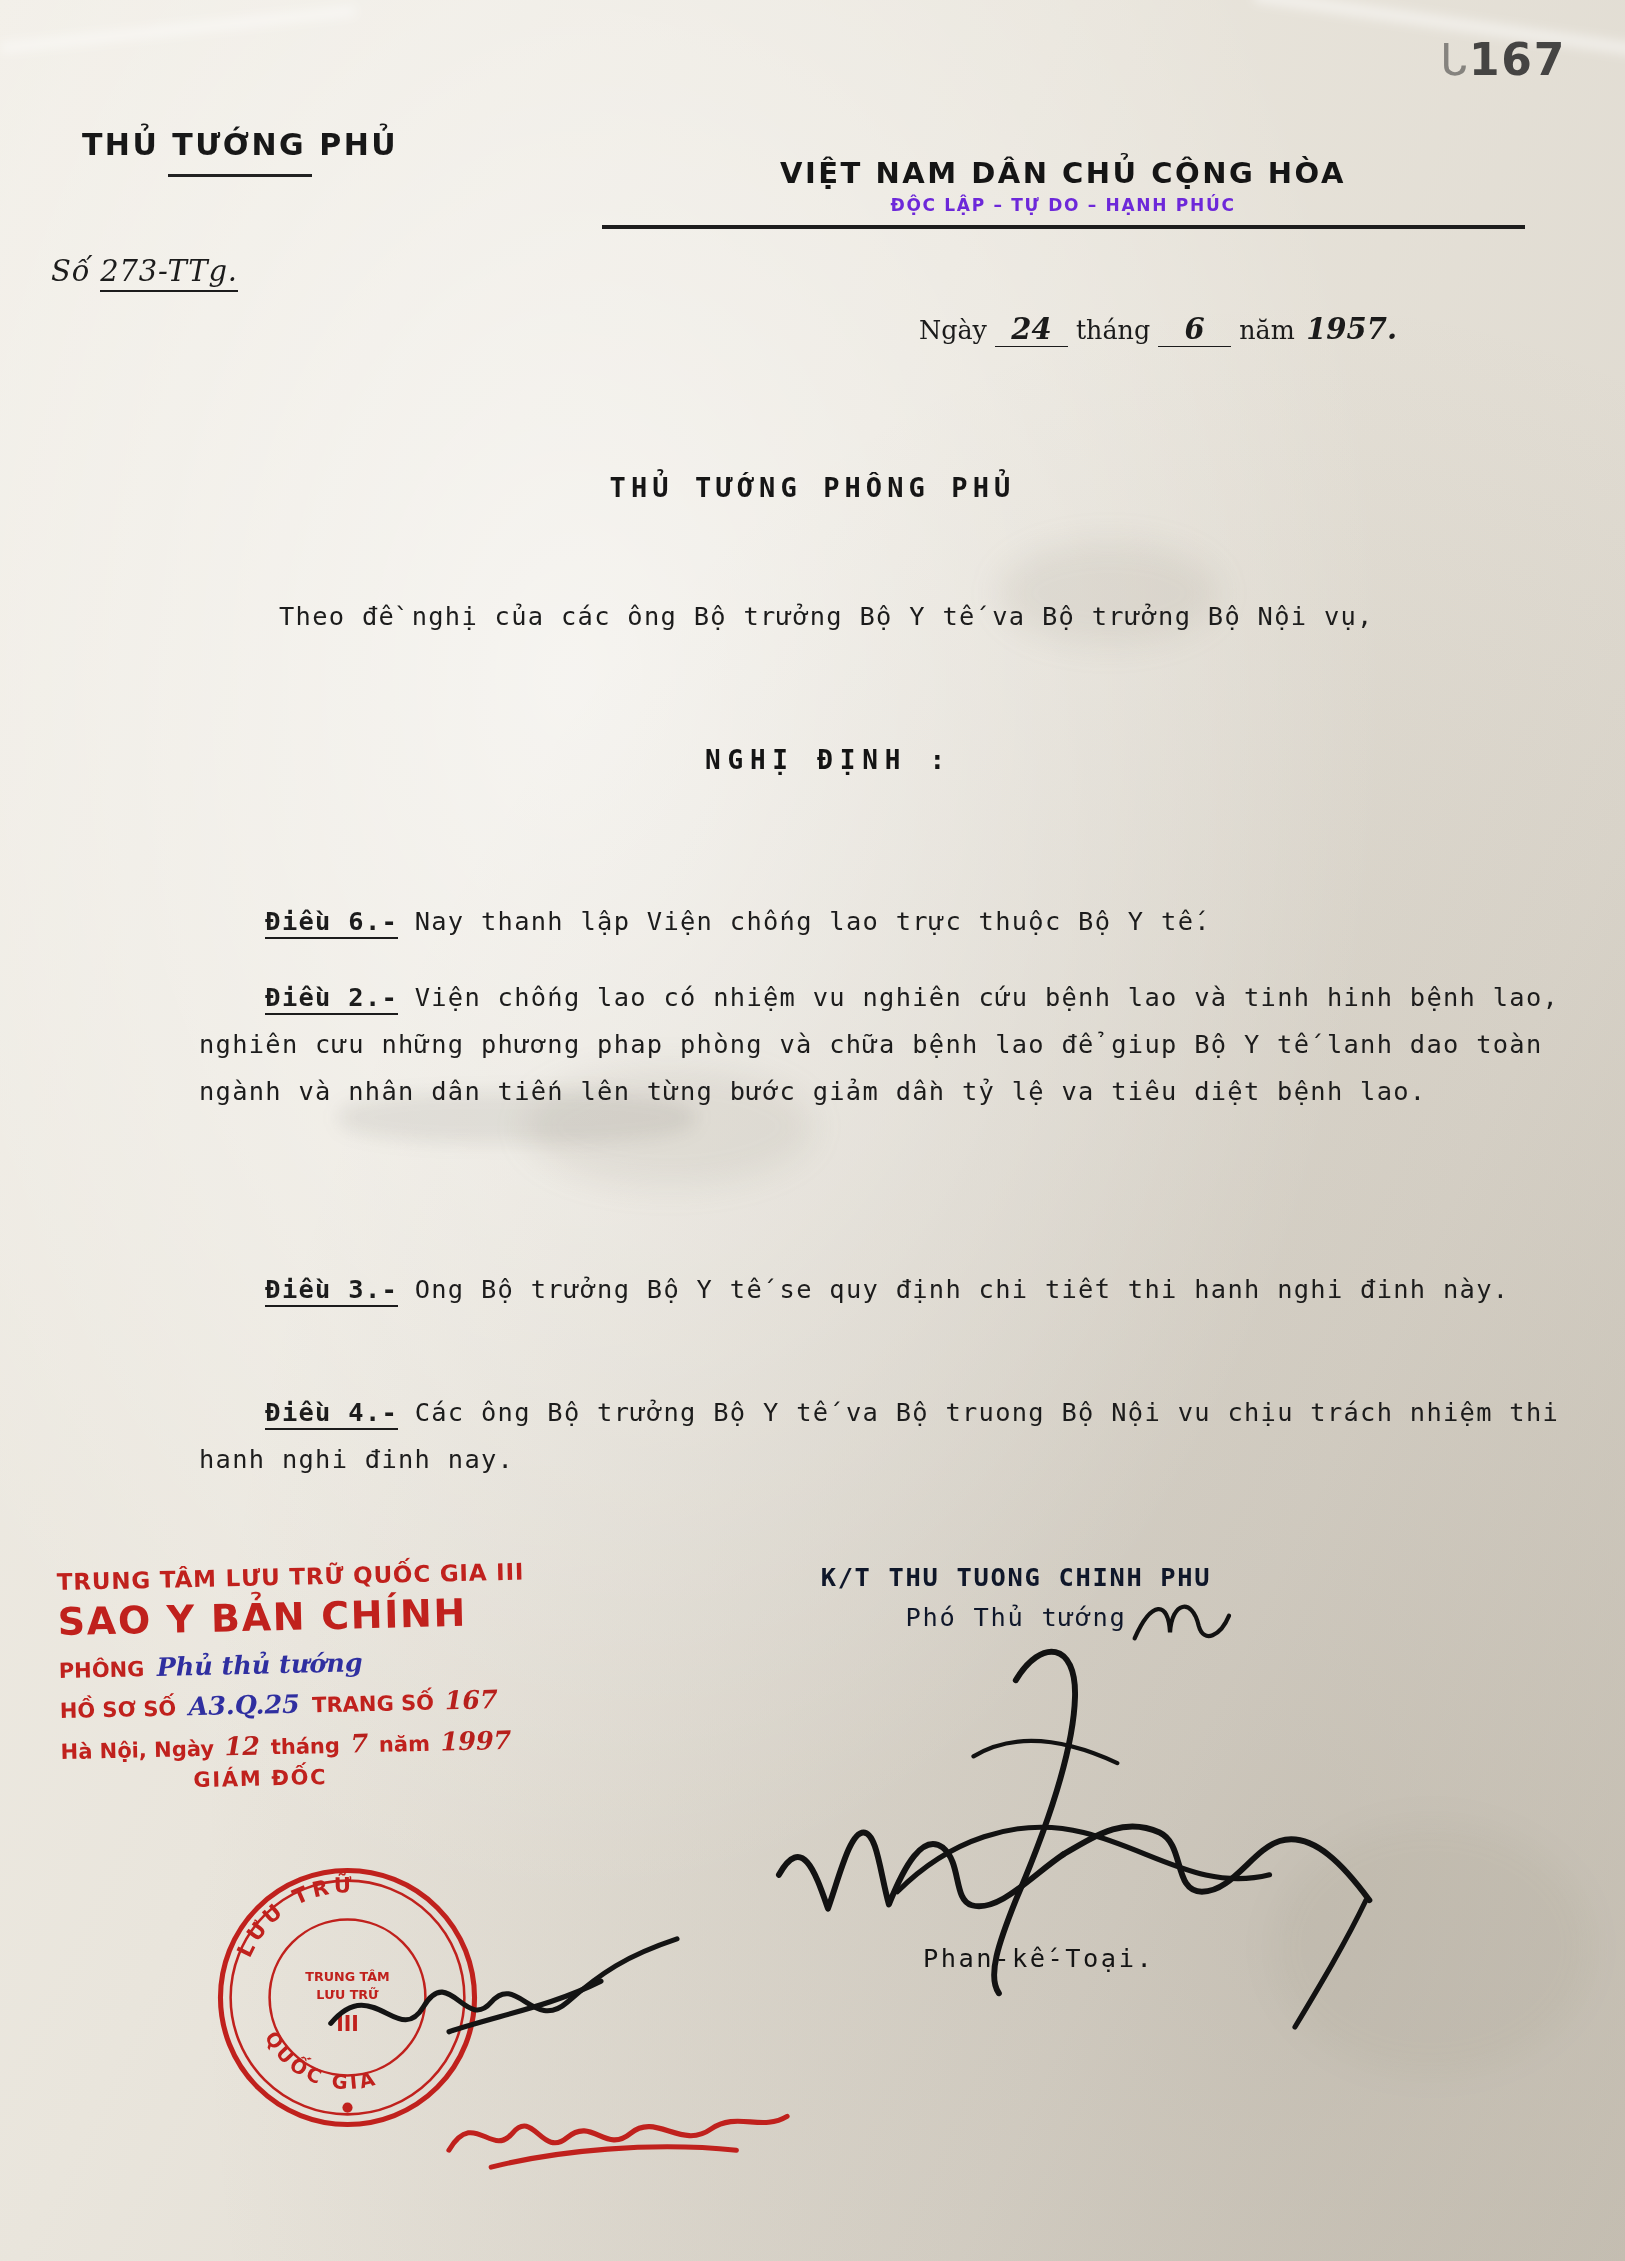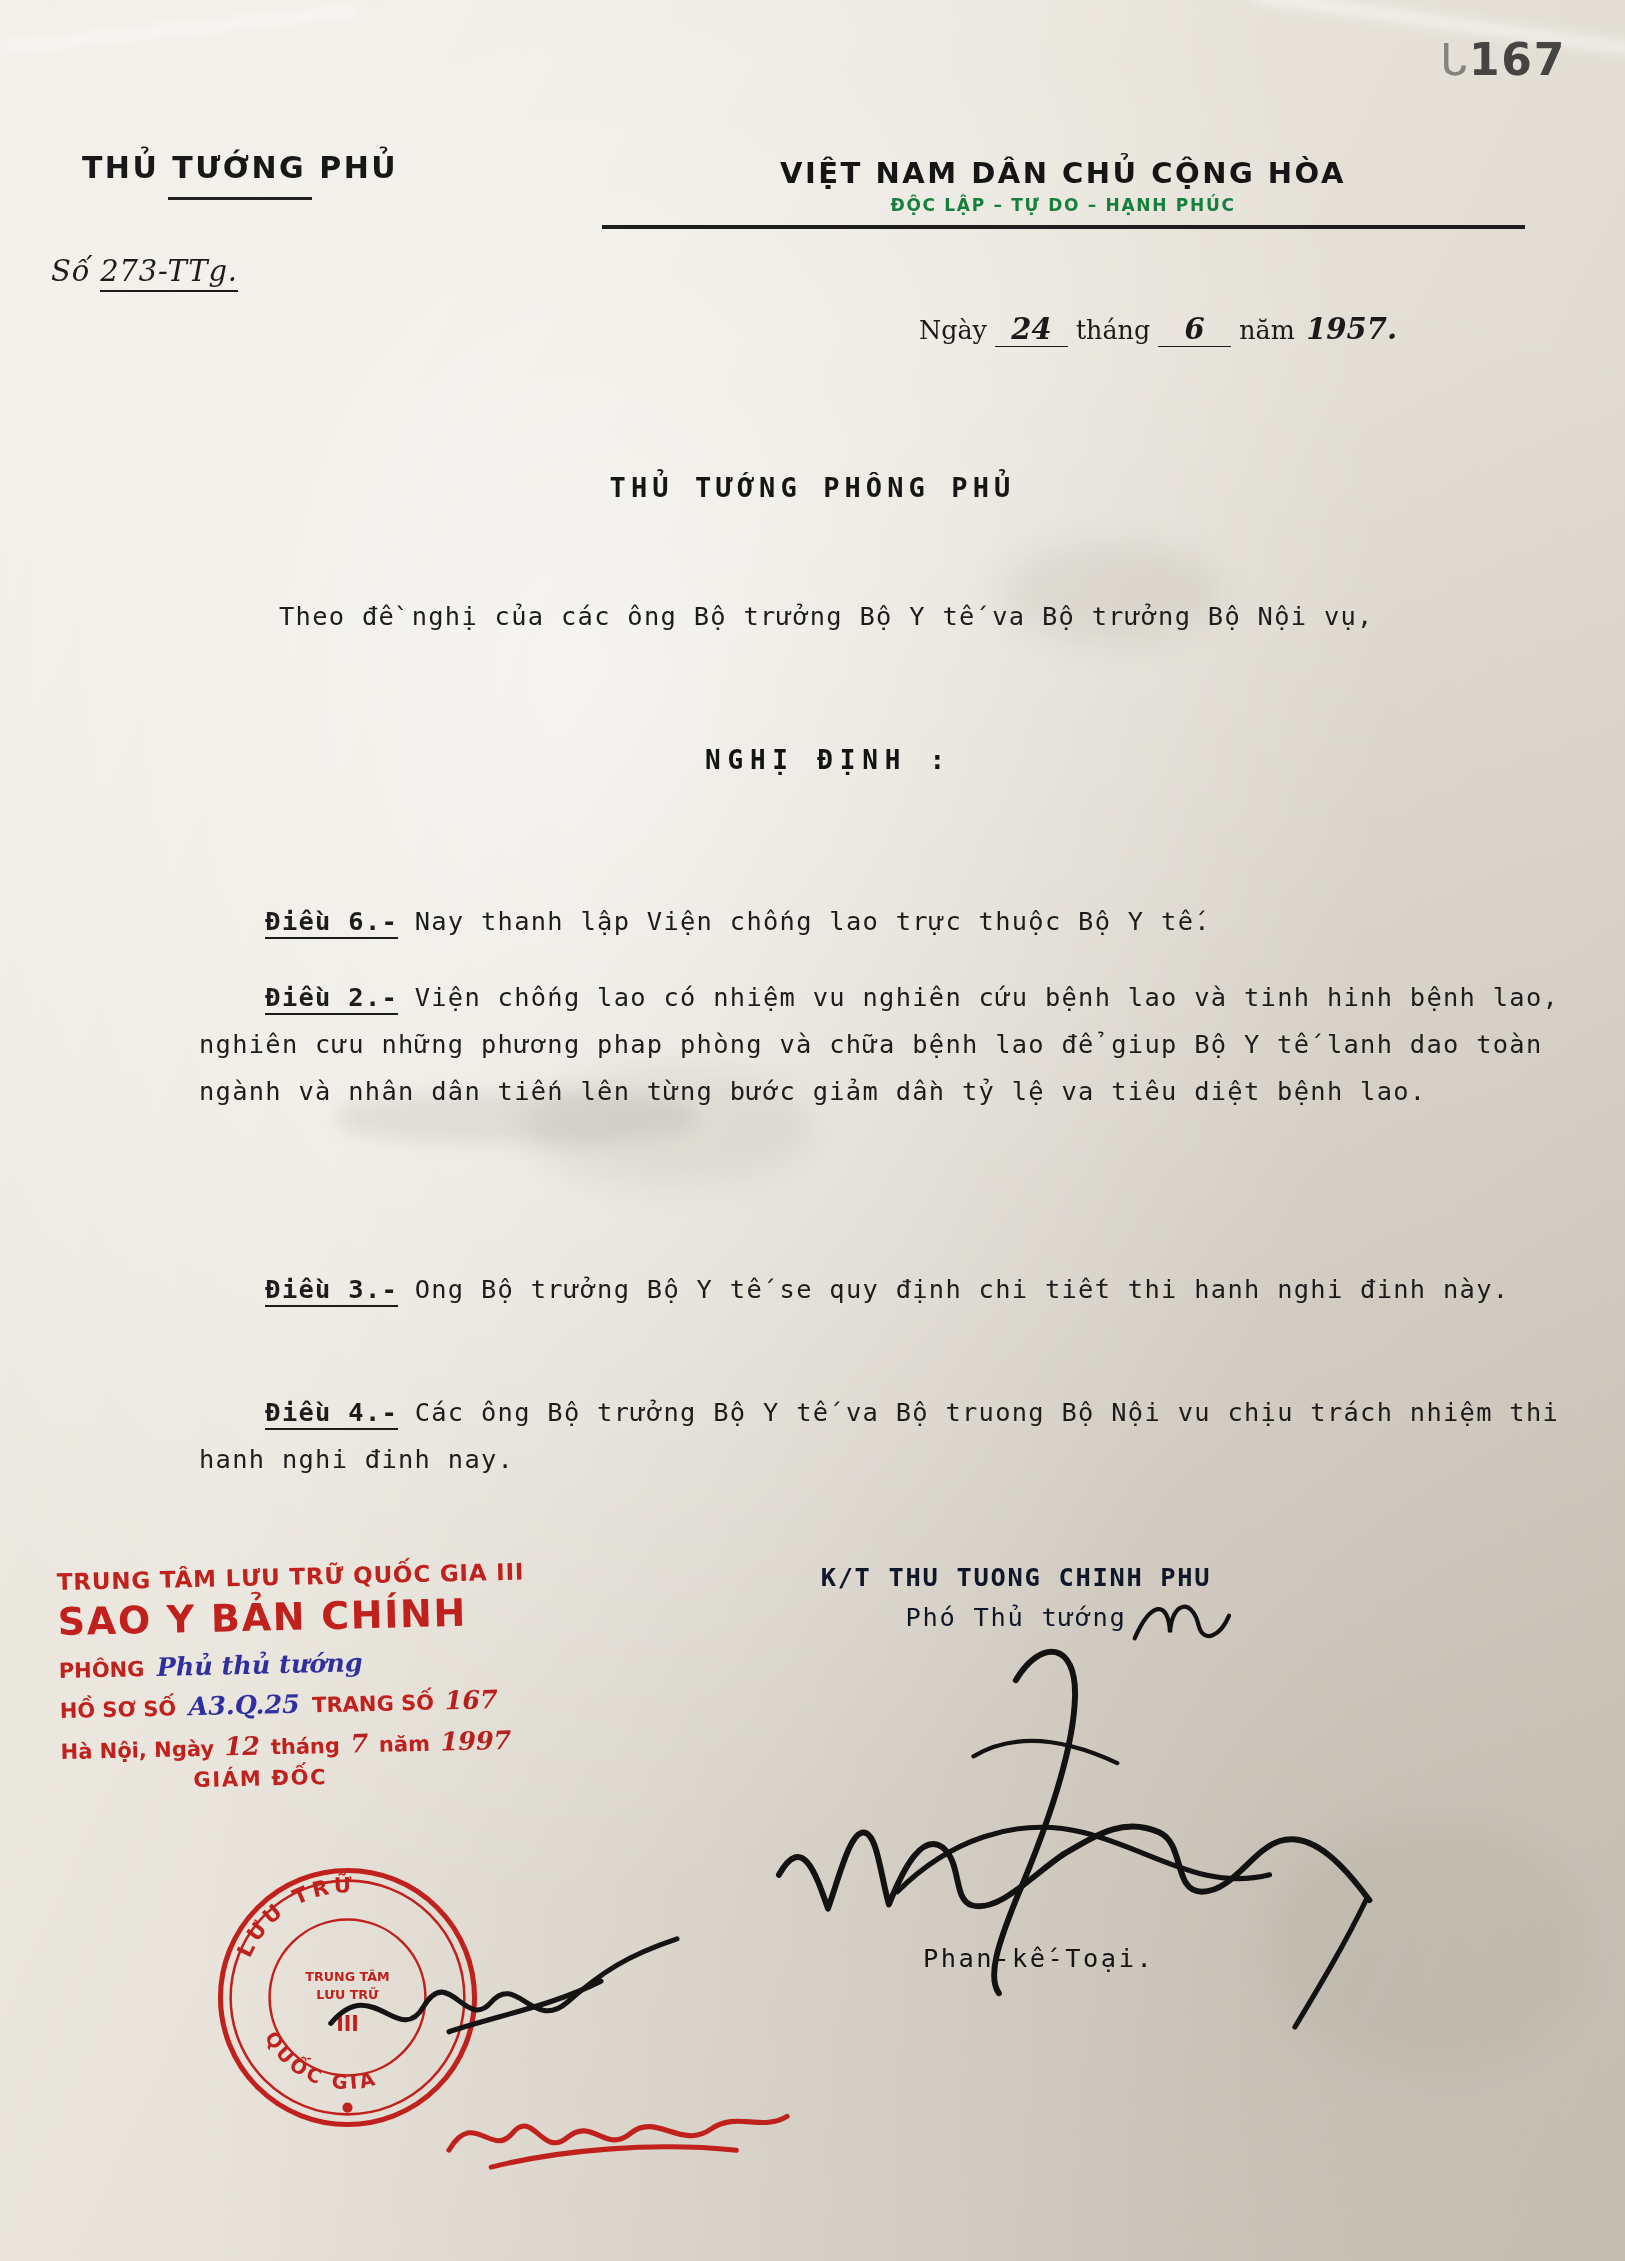--- a/index.html
+++ b/index.html
@@ -53,21 +53,20 @@
     opacity: 0.85;
   }
 
   
   .org-left {
     position: absolute;
     left: 41px;
     top: 127px;
     width: 398px;
     text-align: center;
-    margin-top: 23px;
   }
   .org-left .line1 {
     font-family: "DejaVu Sans", sans-serif;
     font-size: 30px;
     font-weight: 700;
     letter-spacing: 2.5px;
     color: #181818;
   }
   .org-left .rule {
     width: 144px;
@@ -90,21 +89,21 @@
     font-size: 29px;
     font-weight: 700;
     letter-spacing: 2.5px;
     color: #151515;
   }
   .org-right .motto {
     font-family: "DejaVu Sans", sans-serif;
     font-size: 17px;
     font-weight: 700;
     letter-spacing: 1.7px;
-    color: #15803d;
+    color: #6d28d9;
     margin-top: 5.1px;
   }
   .org-right .rule {
     width: 923px;
     height: 4.2px;
     background: #1d1d1d;
     margin: 10.2px auto 0 auto;
   }
 
   

